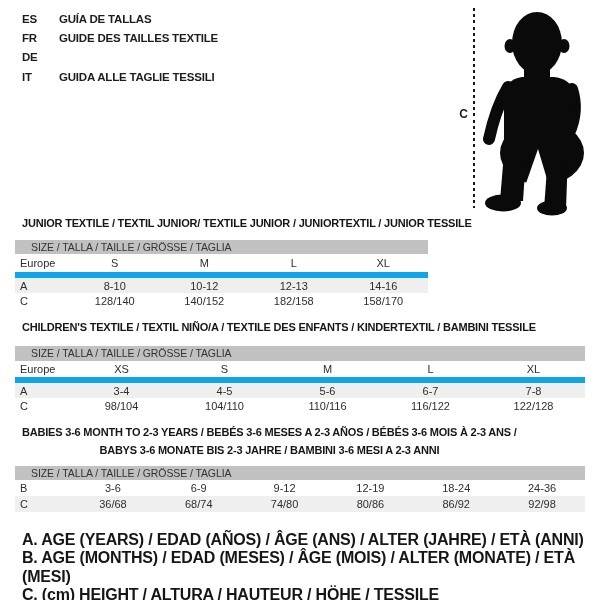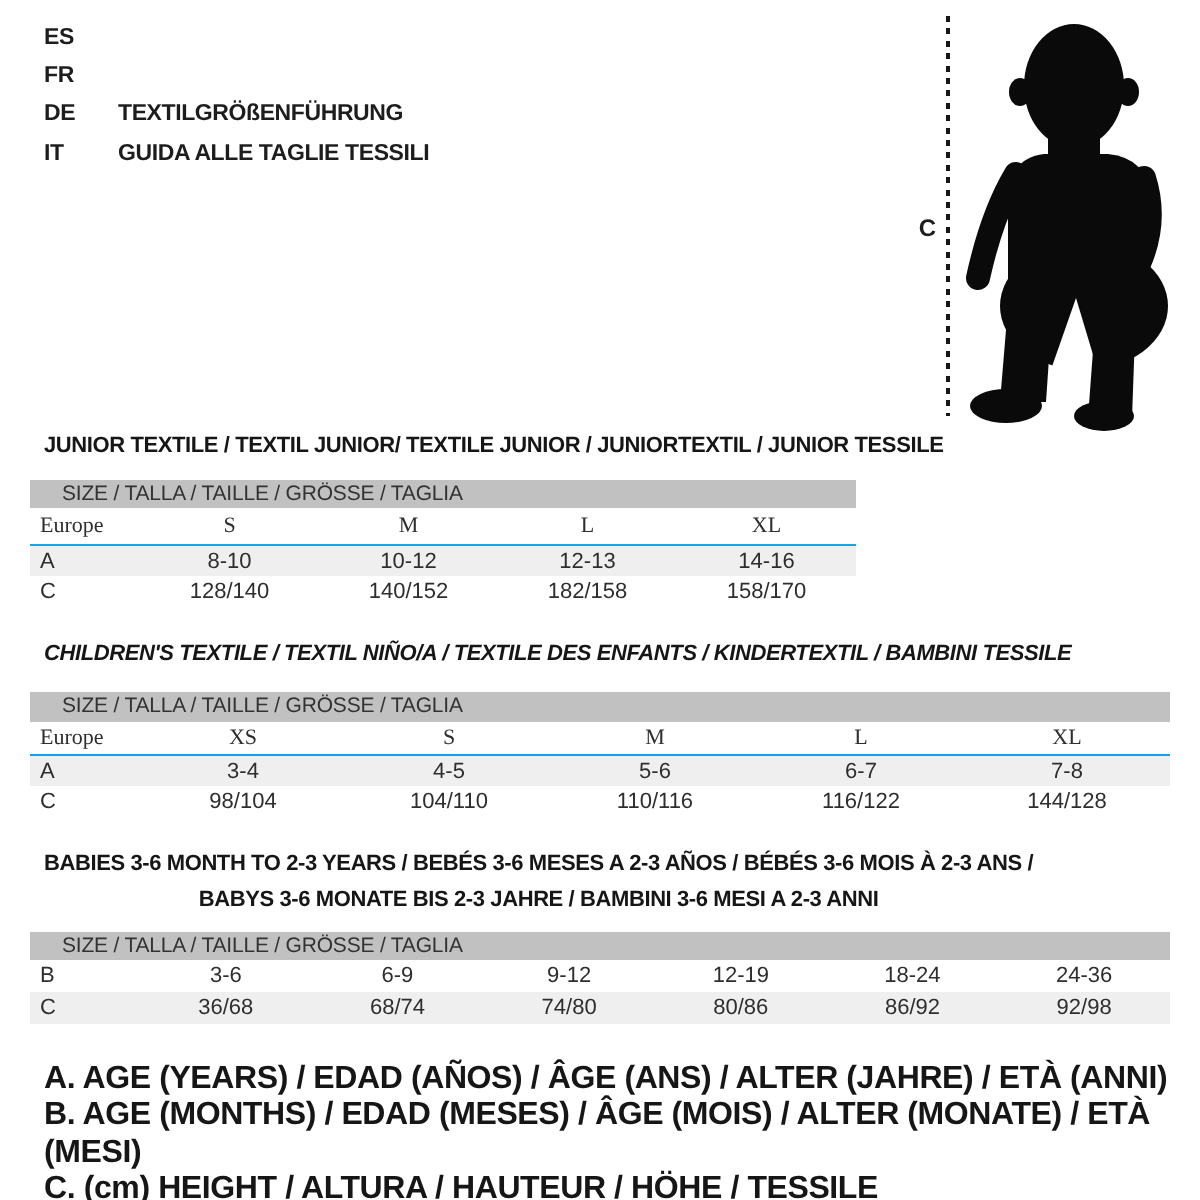--- a/index.html
+++ b/index.html
@@ -22,61 +22,62 @@
   .marker-label{left:448px;top:107px;width:20px;text-align:right;font-size:12px;font-weight:bold;}
   .dash-line{
     left:473px;top:8px;width:2px;height:200px;
     background:repeating-linear-gradient(to bottom,#161616 0 3px,transparent 3px 6.2px);
   }
   .baby-svg{left:480px;top:3px;}
 
   
   .tbl-title{font-size:11px;font-weight:bold;letter-spacing:-0.2px;line-height:13px;margin:0;color:#161616;}
   .t-junior{left:22px;top:217px;}
-  .t-children{left:22px;top:321px;font-style:italic;}
+  .t-children{left:22px;top:321px;}
   .t-babies{left:22px;top:423px;line-height:18px;text-align:center;}
 
   
   .tablewrap{left:15px;}
   .tw-junior{top:240px;width:413px;}
   .tw-children{top:346px;width:570px;}
   .tw-babies{top:466px;width:570px;}
   .sizebar{
     background:#c1c1c1;color:#333333;
     font-size:10.5px;letter-spacing:-0.1px;
     height:14px;line-height:14px;padding-left:16px;
   }
   .tw-children .sizebar{height:15px;line-height:15px;}
   table{width:100%;border-collapse:collapse;table-layout:fixed;font-size:11px;color:#2e2e2e;}
   td{padding:0;text-align:center;white-space:nowrap;overflow:hidden;}
   td.lbl{text-align:left;padding-left:5px;}
   col.c-label{width:55px;}
-  tr.r-europe td{height:18px;border-bottom:1px solid #0ea5e9;font-family:Liberation Serif, serif;}
+  tr.r-europe td{height:18px;border-bottom:6px solid #0ea5e9;}
   .tw-children tr.r-europe td{height:16px;}
   tr.r-a td{height:15px;background:#efefef;}
   tr.r-c td{height:16px;}
   .tw-babies tr.r-b td{height:16px;}
   .tw-babies tr.r-c td{background:#efefef;}
 
   
   .footnotes{left:22px;top:531px;font-size:16px;font-weight:bold;letter-spacing:-0.2px;line-height:18.4px;color:#161616;}
 </style>
 </head>
 <body>
 
 <div class="abs lang-list">
   <div class="lang-row">
     <span class="lang-code">ES</span>
+    <span class="lang-label">GUÍA DE TALLAS</span>
   </div>
   <div class="lang-row">
     <span class="lang-code">FR</span>
+    <span class="lang-label">GUIDE DES TAILLES TEXTILE</span>
   </div>
   <div class="lang-row">
     <span class="lang-code">DE</span>
-    <span class="lang-label">TEXTILGRÖßENFÜHRUNG</span>
   </div>
   <div class="lang-row">
     <span class="lang-code">IT</span>
     <span class="lang-label">GUIDA ALLE TAGLIE TESSILI</span>
   </div>
 </div>
 
 <div class="abs marker-label">C</div>
 <div class="abs dash-line"></div>
 <svg class="abs baby-svg" viewBox="0 0 120 215" width="120" height="215" aria-hidden="true">
@@ -162,21 +163,21 @@
       <td>5-6</td>
       <td>6-7</td>
       <td>7-8</td>
     </tr>
     <tr class="r-c">
       <td class="lbl">C</td>
       <td>98/104</td>
       <td>104/110</td>
       <td>110/116</td>
       <td>116/122</td>
-      <td>144/128</td>
+      <td>122/128</td>
     </tr>
   </tbody>
     </table>
 </div>
 
 <h2 class="abs tbl-title t-babies">
   <span>BABIES 3-6 MONTH TO 2-3 YEARS / BEBÉS 3-6 MESES A 2-3 AÑOS / BÉBÉS 3-6 MOIS À 2-3 ANS /</span><br>
   <span>BABYS 3-6 MONATE BIS 2-3 JAHRE / BAMBINI 3-6 MESI A 2-3 ANNI</span>
 </h2>
 <div class="abs tablewrap tw-babies">

